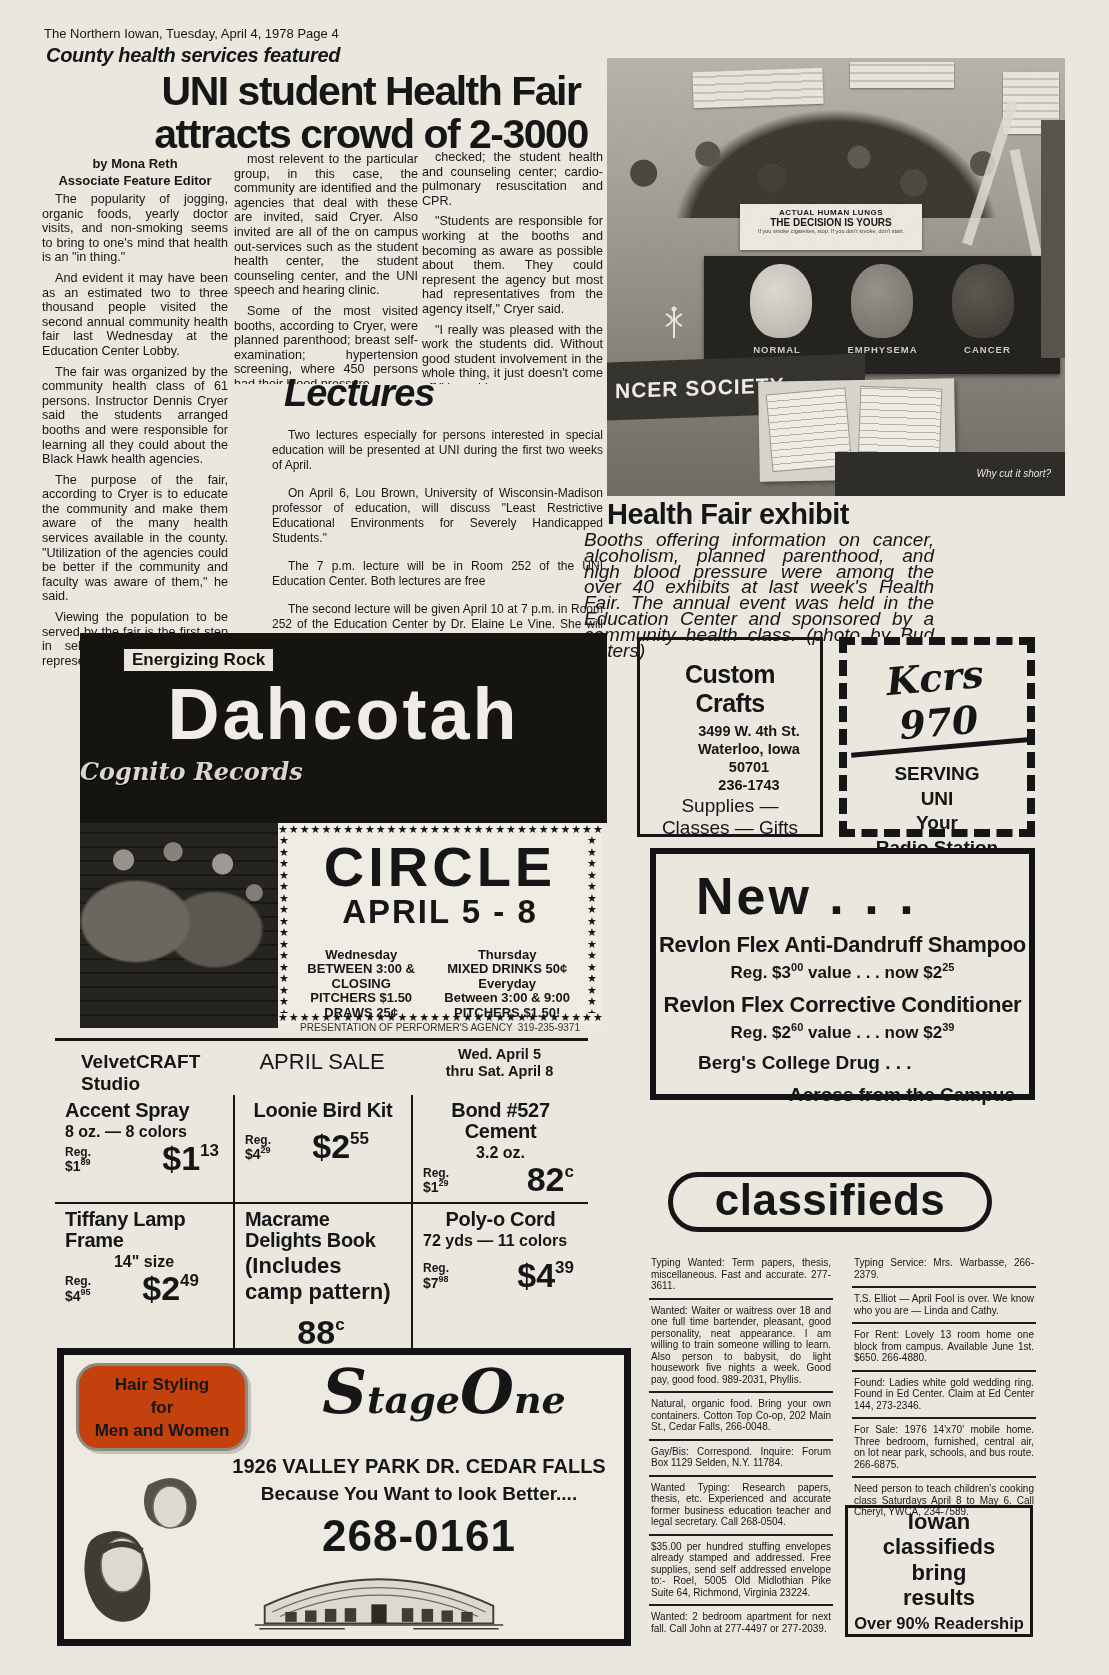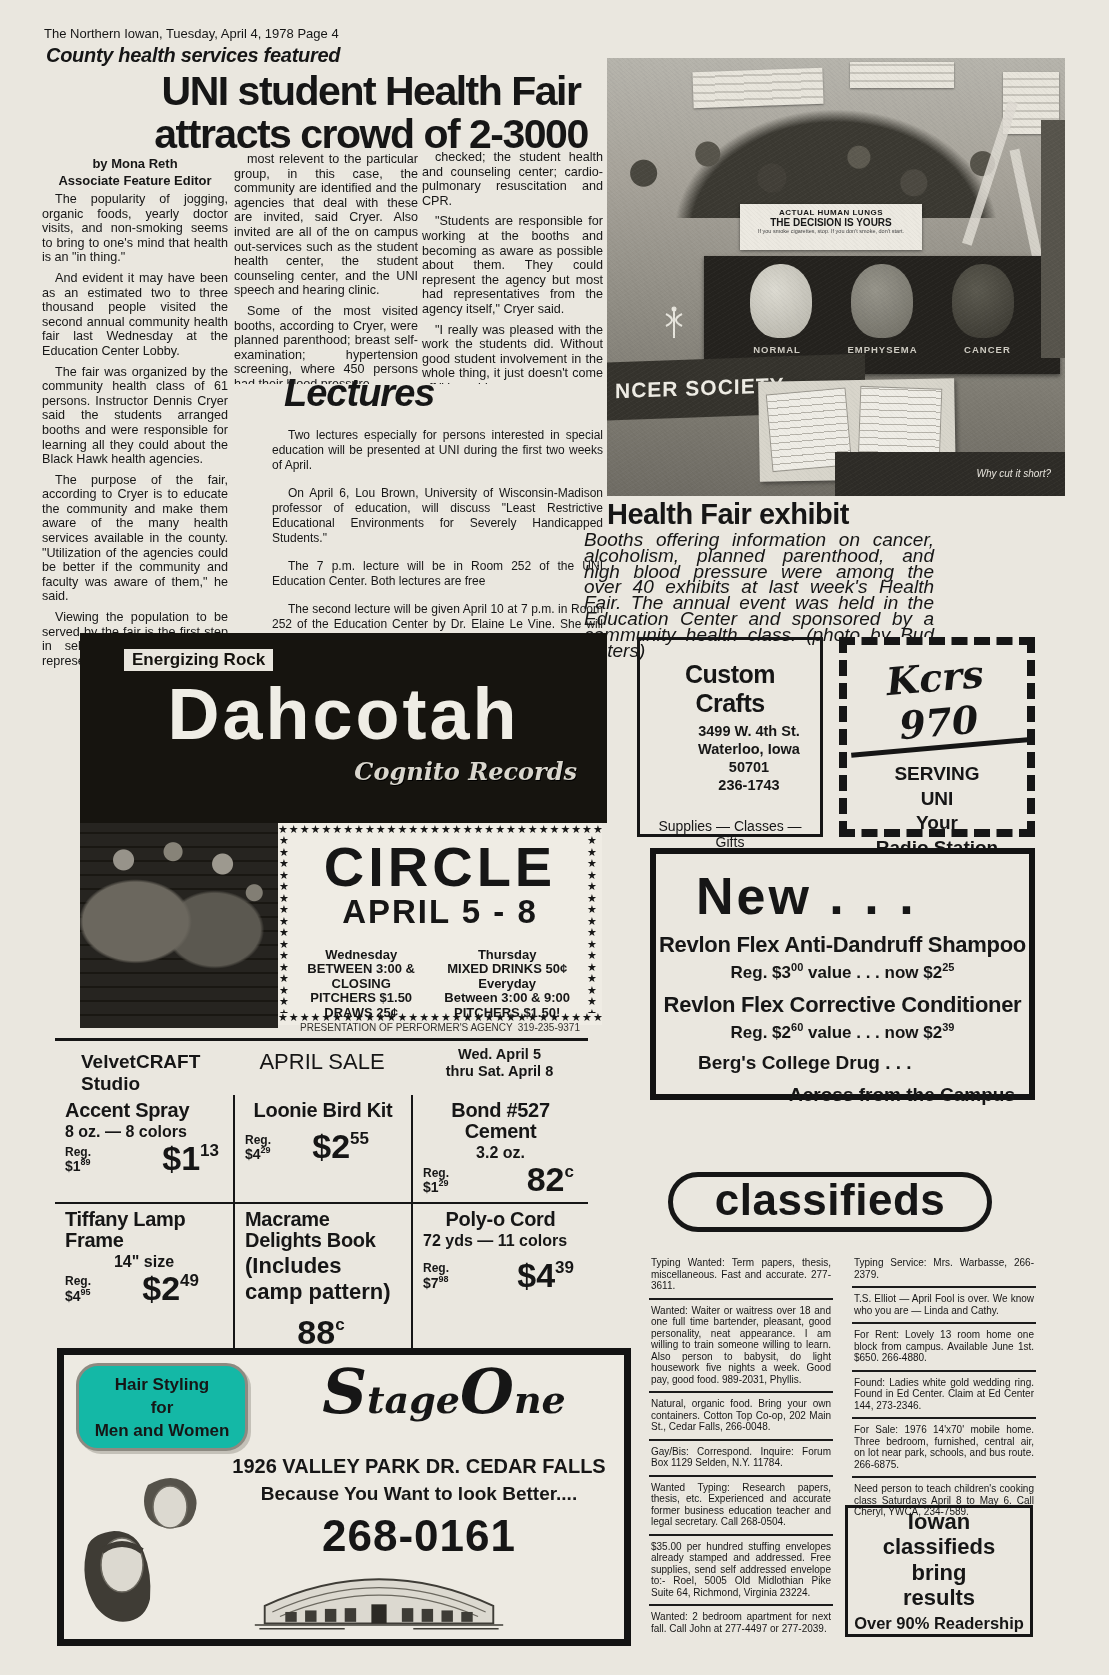--- a/index.html
+++ b/index.html
@@ -78,40 +78,40 @@
   .ph-right-dark{position:absolute;right:0;top:62px;width:24px;height:238px;background:#57544c;}
 
   .caption-title{left:607px;top:498px;font-size:29px;font-weight:bold;letter-spacing:-0.5px;}
   .caption{left:584px;top:532px;width:350px;font-size:19px;font-style:italic;line-height:15.8px;text-align:justify;}
 
   
   .ad-custom{left:637px;top:637px;width:186px;height:200px;border:3px solid #161616;
              padding:20px 10px;text-align:center;}
   .cc-title{font-size:25px;font-weight:bold;letter-spacing:-0.5px;}
   .cc-addr{font-size:14.5px;font-weight:bold;line-height:1.25;margin-top:4px;margin-left:38px;}
-  .cc-serv{font-size:14px;margin-top:23px;}
+  .cc-serv{font-size:19px;margin-top:0;}
   .cc-note{margin-top:8px;text-align:left;font-weight:bold;font-size:15px;line-height:1.15;}
   .cc-note .sp{letter-spacing:3px;}
 
   
   .ad-kcrs{left:839px;top:637px;width:196px;height:200px;border:8px dashed #161616;
            text-align:center;padding-top:10px;background:#eae7df;}
   .kcrs-logo{display:inline-block;font-family:"DejaVu Serif",serif;font-style:italic;font-weight:bold;
              font-size:38px;transform:rotate(-5deg);border-bottom:5px solid #161616;padding:0 6px 0px;}
   .kcrs-lines{margin-top:12px;font-weight:bold;line-height:1.3;}
   .kcrs-lines .k1{font-size:19px;}
   .kcrs-lines .k2{font-size:19px;}
 
   
   .ad-dahcotah{left:80px;top:633px;width:527px;height:190px;background:#16140f;color:#efede5;}
   .dh-tag{display:inline-block;margin:16px 0 0 44px;background:#e9e6de;color:#14120e;
           font-weight:bold;font-size:17px;padding:1px 8px;}
   .dh-name{text-align:center;font-size:72px;font-weight:bold;letter-spacing:3px;margin-top:2px;
            font-family:"Liberation Sans",sans-serif;}
-  .dh-rec{text-align:right;margin:2px 30px 0 0;font-family:"DejaVu Serif",serif;font-style:italic;
+  .dh-rec{text-align:left;margin:2px 30px 0 0;font-family:"DejaVu Serif",serif;font-style:italic;
           font-weight:bold;font-size:24px;color:#d9d6cd;text-shadow:1px 1px 0 #000;}
   .band-photo{left:80px;top:823px;width:198px;height:205px;background:
     radial-gradient(circle at 22% 18%,#97938a 0 10px,transparent 11px),
     radial-gradient(circle at 47% 14%,#878378 0 9px,transparent 10px),
     radial-gradient(circle at 72% 20%,#9d998f 0 10px,transparent 11px),
     radial-gradient(circle at 88% 34%,#827e74 0 8px,transparent 9px),
     radial-gradient(ellipse at 28% 48%,#6b675e 0 26%,transparent 28%),
     radial-gradient(ellipse at 68% 52%,#5b5850 0 24%,transparent 26%),
     repeating-linear-gradient(0deg,#262420 0 12px,#191712 12px 14px);}
 
@@ -177,21 +177,21 @@
   .cl-right{left:852px;top:1252px;width:184px;}
   .cl-item{padding:5px 2px 6px;border-bottom:2px solid #1c1c1c;}
   .cl-col .cl-item:last-child{border-bottom:none;}
   .results-box{left:845px;top:1505px;width:188px;height:132px;border:3px solid #161616;
                display:flex;flex-direction:column;align-items:center;justify-content:center;
                font-weight:bold;line-height:1.16;}
   .rb-big{font-size:22px;} .rb-small{font-size:16.5px;margin-top:3px;}
 
   
   .ad-stage{left:57px;top:1348px;width:574px;height:298px;border:7px solid #131313;background:#edeae2;}
-  .st-corner{position:absolute;left:12px;top:8px;width:172px;height:88px;background:#14b8a6;
+  .st-corner{position:absolute;left:12px;top:8px;width:172px;height:88px;background:#c2410c;
              border:3px solid #8d8a81;border-radius:22px;text-align:center;font-weight:bold;
              font-size:17px;line-height:1.35;padding-top:8px;box-shadow:3px 3px 0 #c4c1b8;}
   .st-logo{position:absolute;left:200px;top:6px;width:360px;text-align:center;
            font-family:"DejaVu Serif",serif;font-style:italic;font-weight:bold;font-size:38px;}
   .st-logo .cap{font-size:62px;line-height:1;}
   .st-address{position:absolute;left:150px;top:100px;width:410px;text-align:center;font-size:20px;font-weight:bold;}
   .st-tag{position:absolute;left:150px;top:128px;width:410px;text-align:center;font-size:19px;font-weight:bold;}
   .st-phone{position:absolute;left:150px;top:156px;width:410px;text-align:center;font-size:44px;font-weight:bold;letter-spacing:1px;}
   .st-faces{position:absolute;left:14px;top:100px;}
   .st-building{position:absolute;left:150px;bottom:4px;}

